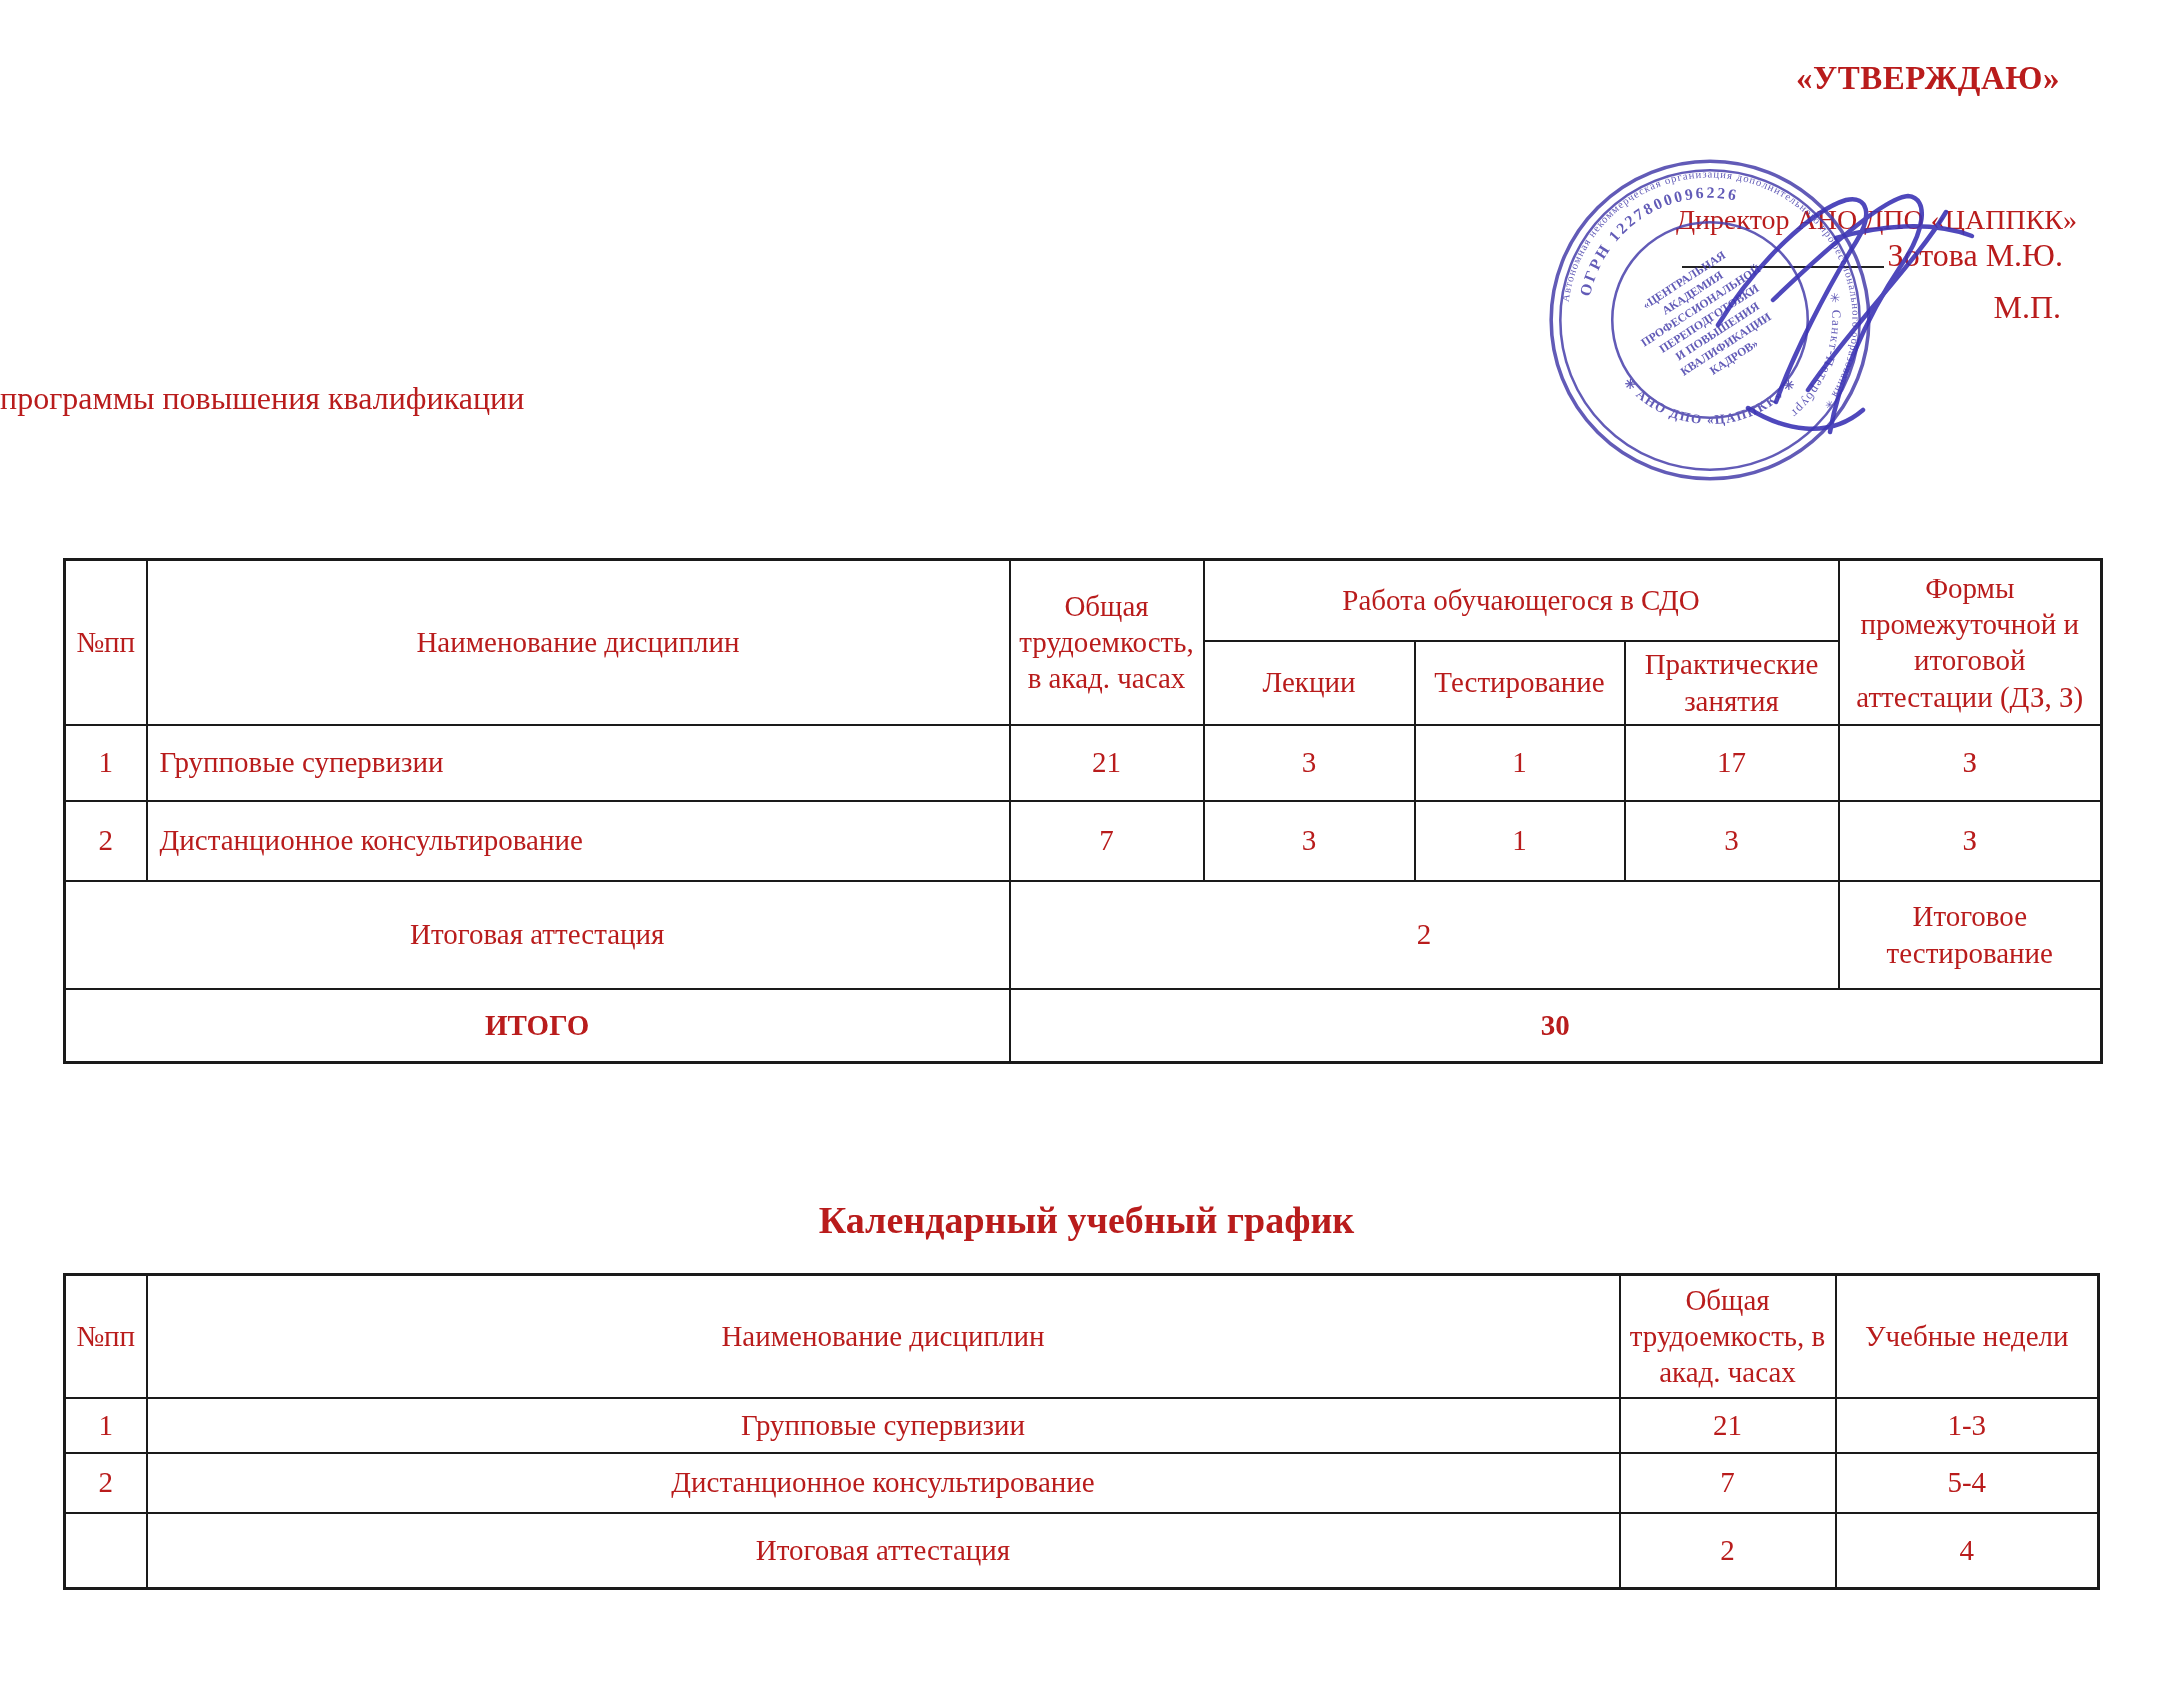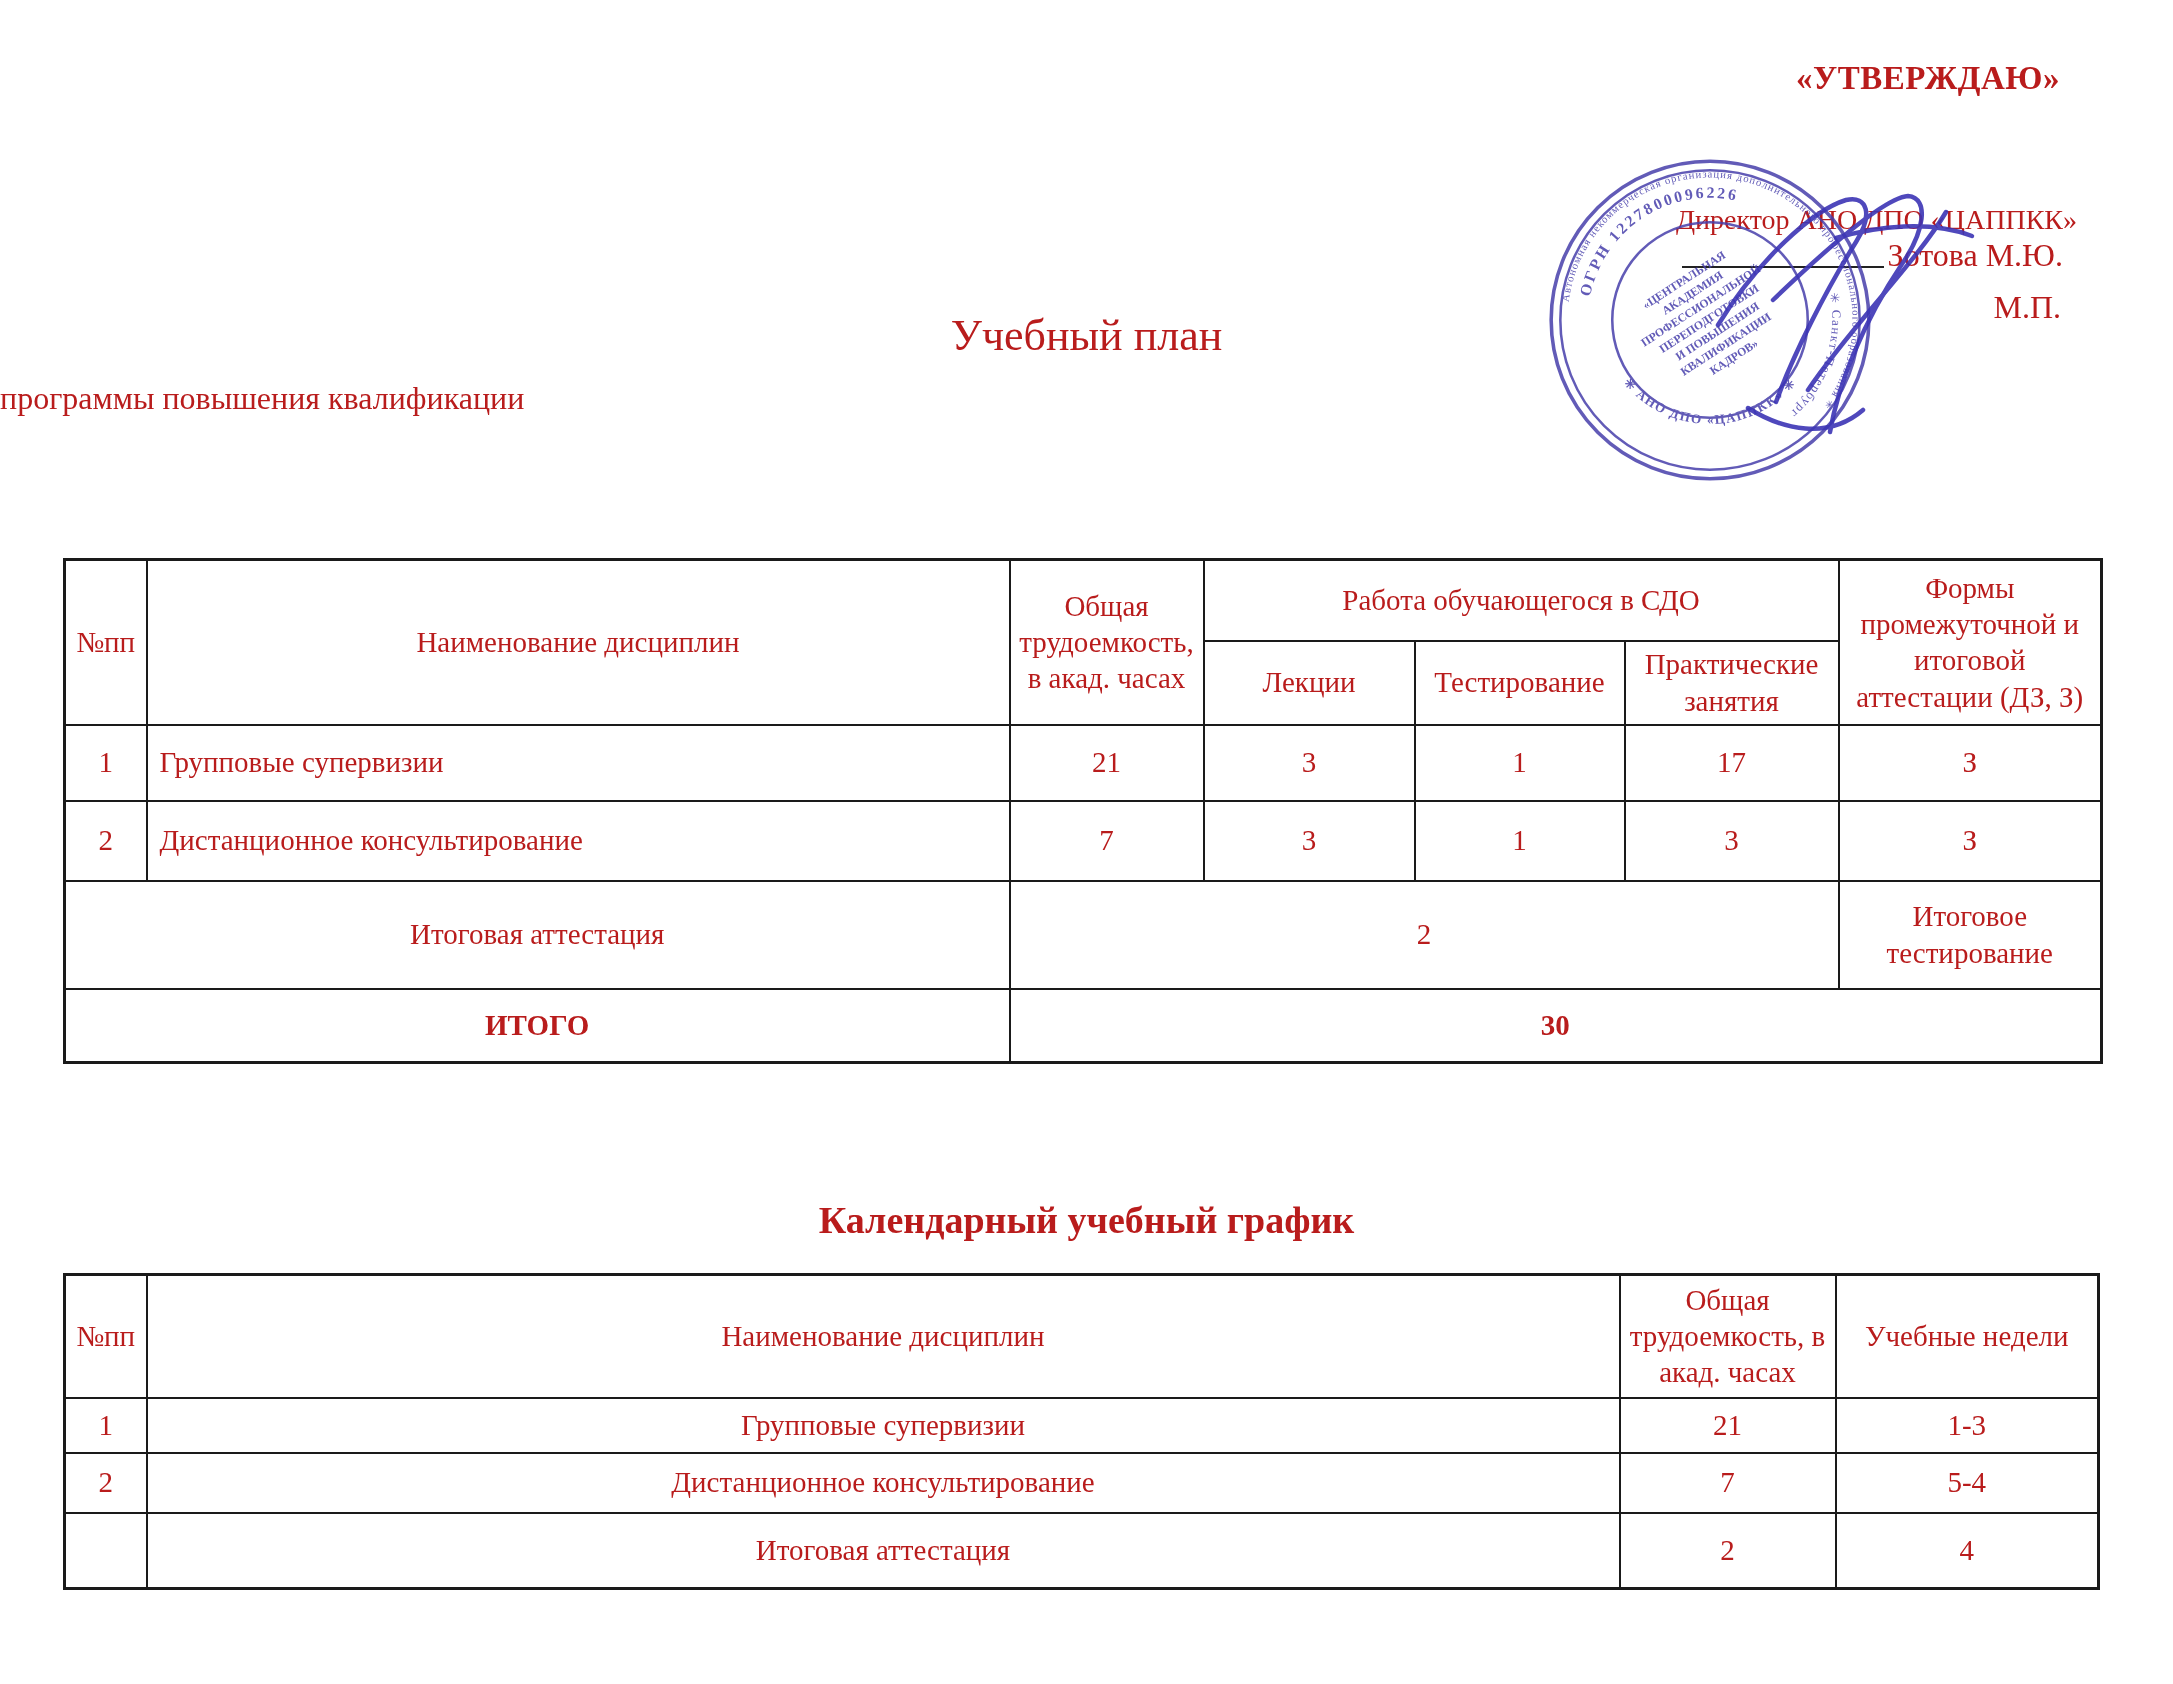--- a/index.html
+++ b/index.html
@@ -86,21 +86,20 @@
   <svg class="signature-svg" viewBox="0 0 310 340">
     <g fill="none" stroke="#3c35b5" stroke-width="4.5" stroke-linecap="round" opacity="0.9">
       <path d="M30,185 C70,120 125,70 158,60 C180,55 185,75 168,102 C138,150 105,215 88,262"></path>
       <path d="M85,160 C135,112 195,58 220,56 C242,58 236,92 214,124 C175,182 150,245 142,292"></path>
       <path d="M120,250 C160,190 230,120 258,72"></path>
       <path d="M148,98 C190,86 242,80 284,96"></path>
       <path d="M60,268 C95,290 140,300 175,270"></path>
     </g>
   </svg>
 
-  <div class="title-main">Учебный план</div>
   <div class="title-sub">программы повышения квалификации</div>
 
   <table class="tbl tbl1">
     <colgroup>
       <col style="width:82px">
         <col style="width:863px">
         <col style="width:194px">
       <col style="width:211px">
         <col style="width:210px">
         <col style="width:214px">

